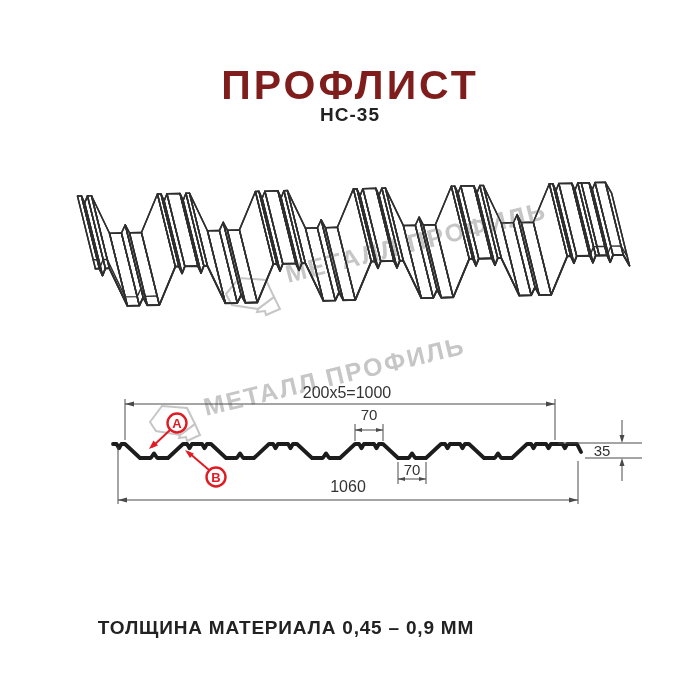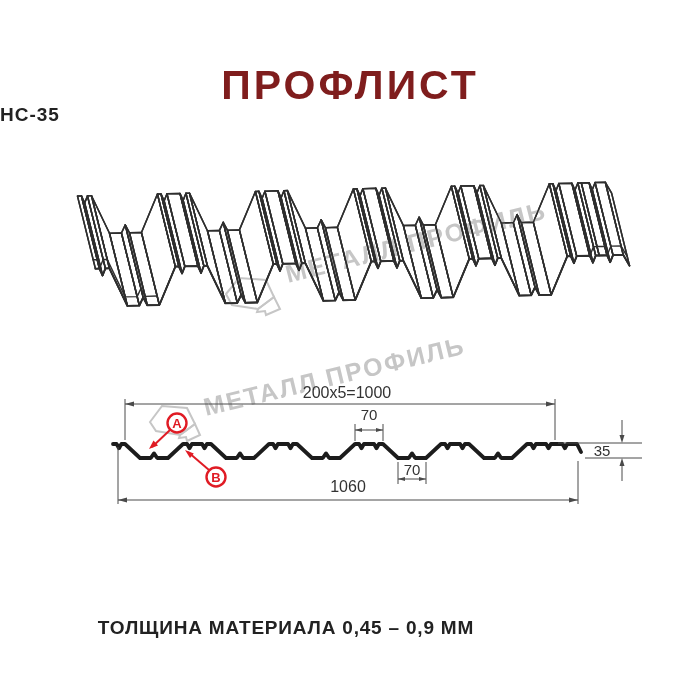--- a/index.html
+++ b/index.html
@@ -1,20 +1,20 @@
 <!DOCTYPE html>
 <html><head>
 <meta charset="utf-8">
 <style>
   html,body{margin:0;padding:0;background:#ffffff;}
   .page{position:relative;width:700px;height:700px;background:#ffffff;overflow:hidden;
         font-family:"Liberation Sans",sans-serif;}
   .title{position:absolute;top:62px;left:0;width:700px;text-align:center;
          font-size:41px;font-weight:800;letter-spacing:3px;color:#7f1d1d;}
-  .subtitle{position:absolute;top:104px;left:0;width:700px;text-align:left;
+  .subtitle{position:absolute;top:104px;left:0;width:700px;text-align:center;
             font-size:19px;font-weight:700;letter-spacing:1px;color:#222;}
   .footer{position:absolute;top:617px;left:0;width:572px;text-align:center;
           font-size:19px;font-weight:600;letter-spacing:0.8px;color:#222;}
   svg{position:absolute;top:0;left:0;}
   .wm-text{font-size:25px;font-weight:700;letter-spacing:2px;fill:#c6c6c6;}
   .dim-text{font-size:15px;fill:#333;}
   .dim-text-lg{font-size:16px;fill:#333;}
   .callout-letter{font-size:13px;font-weight:700;fill:#e01b24;}
 </style>
 </head>

